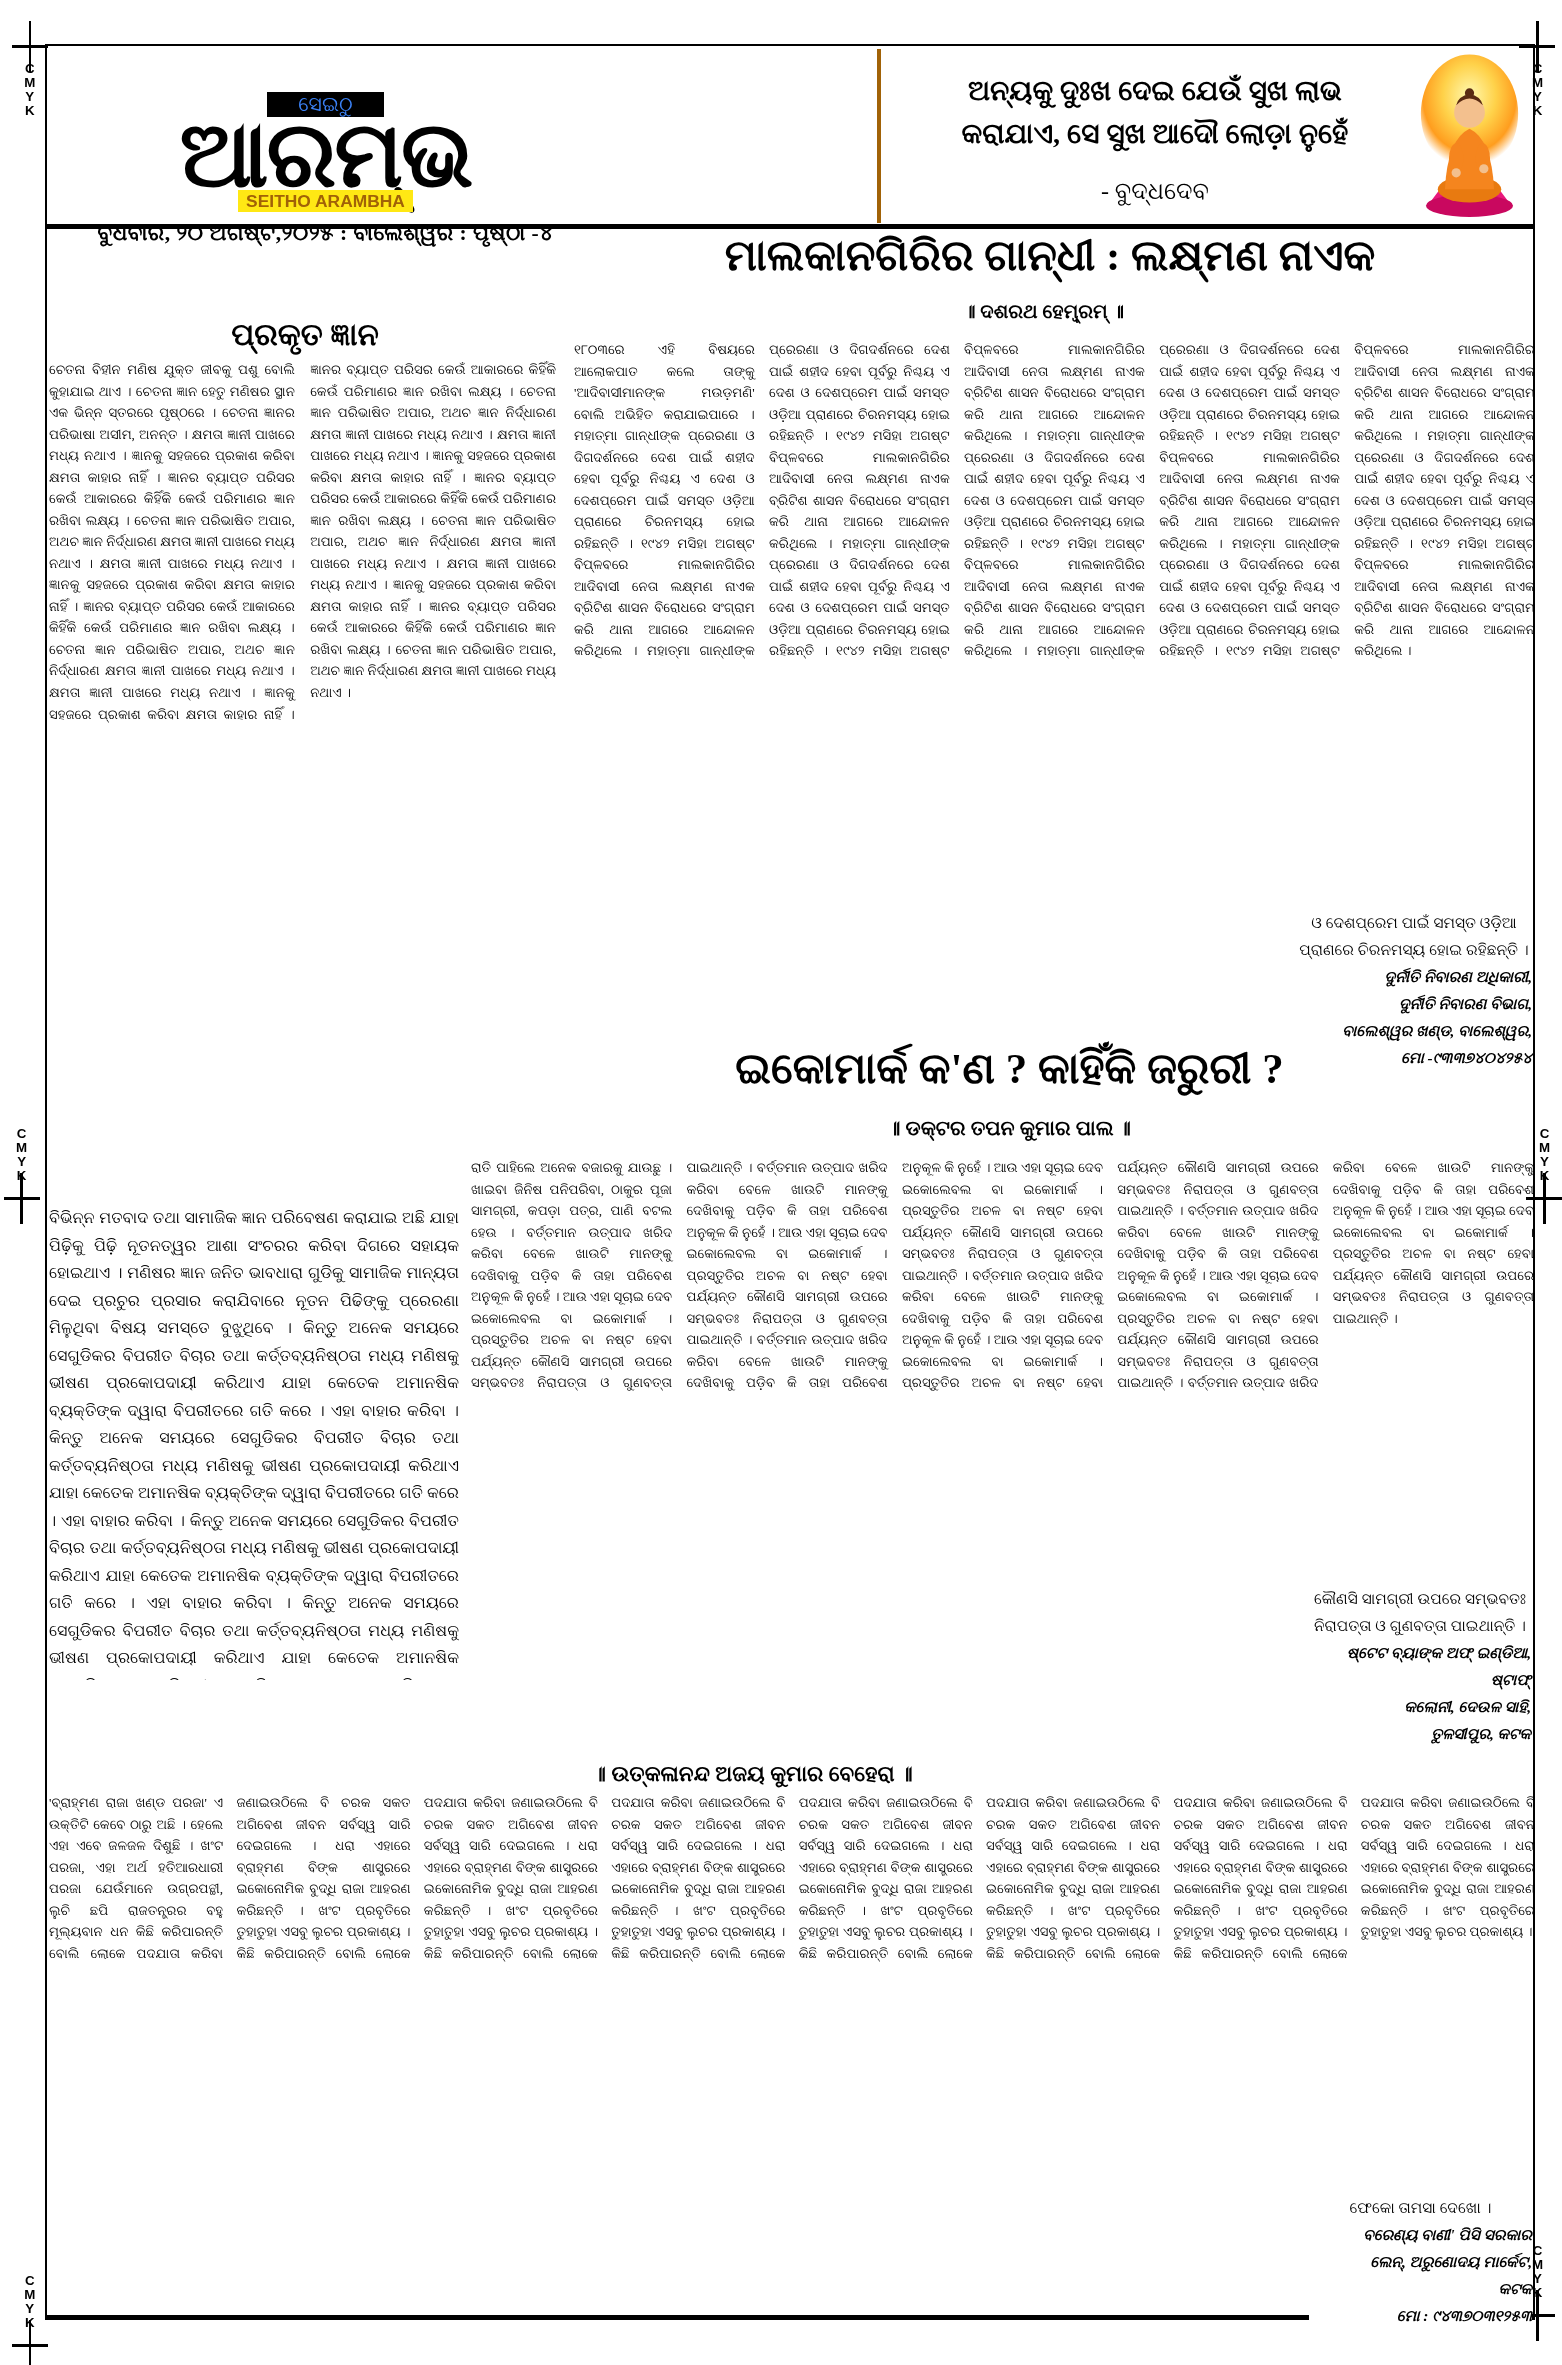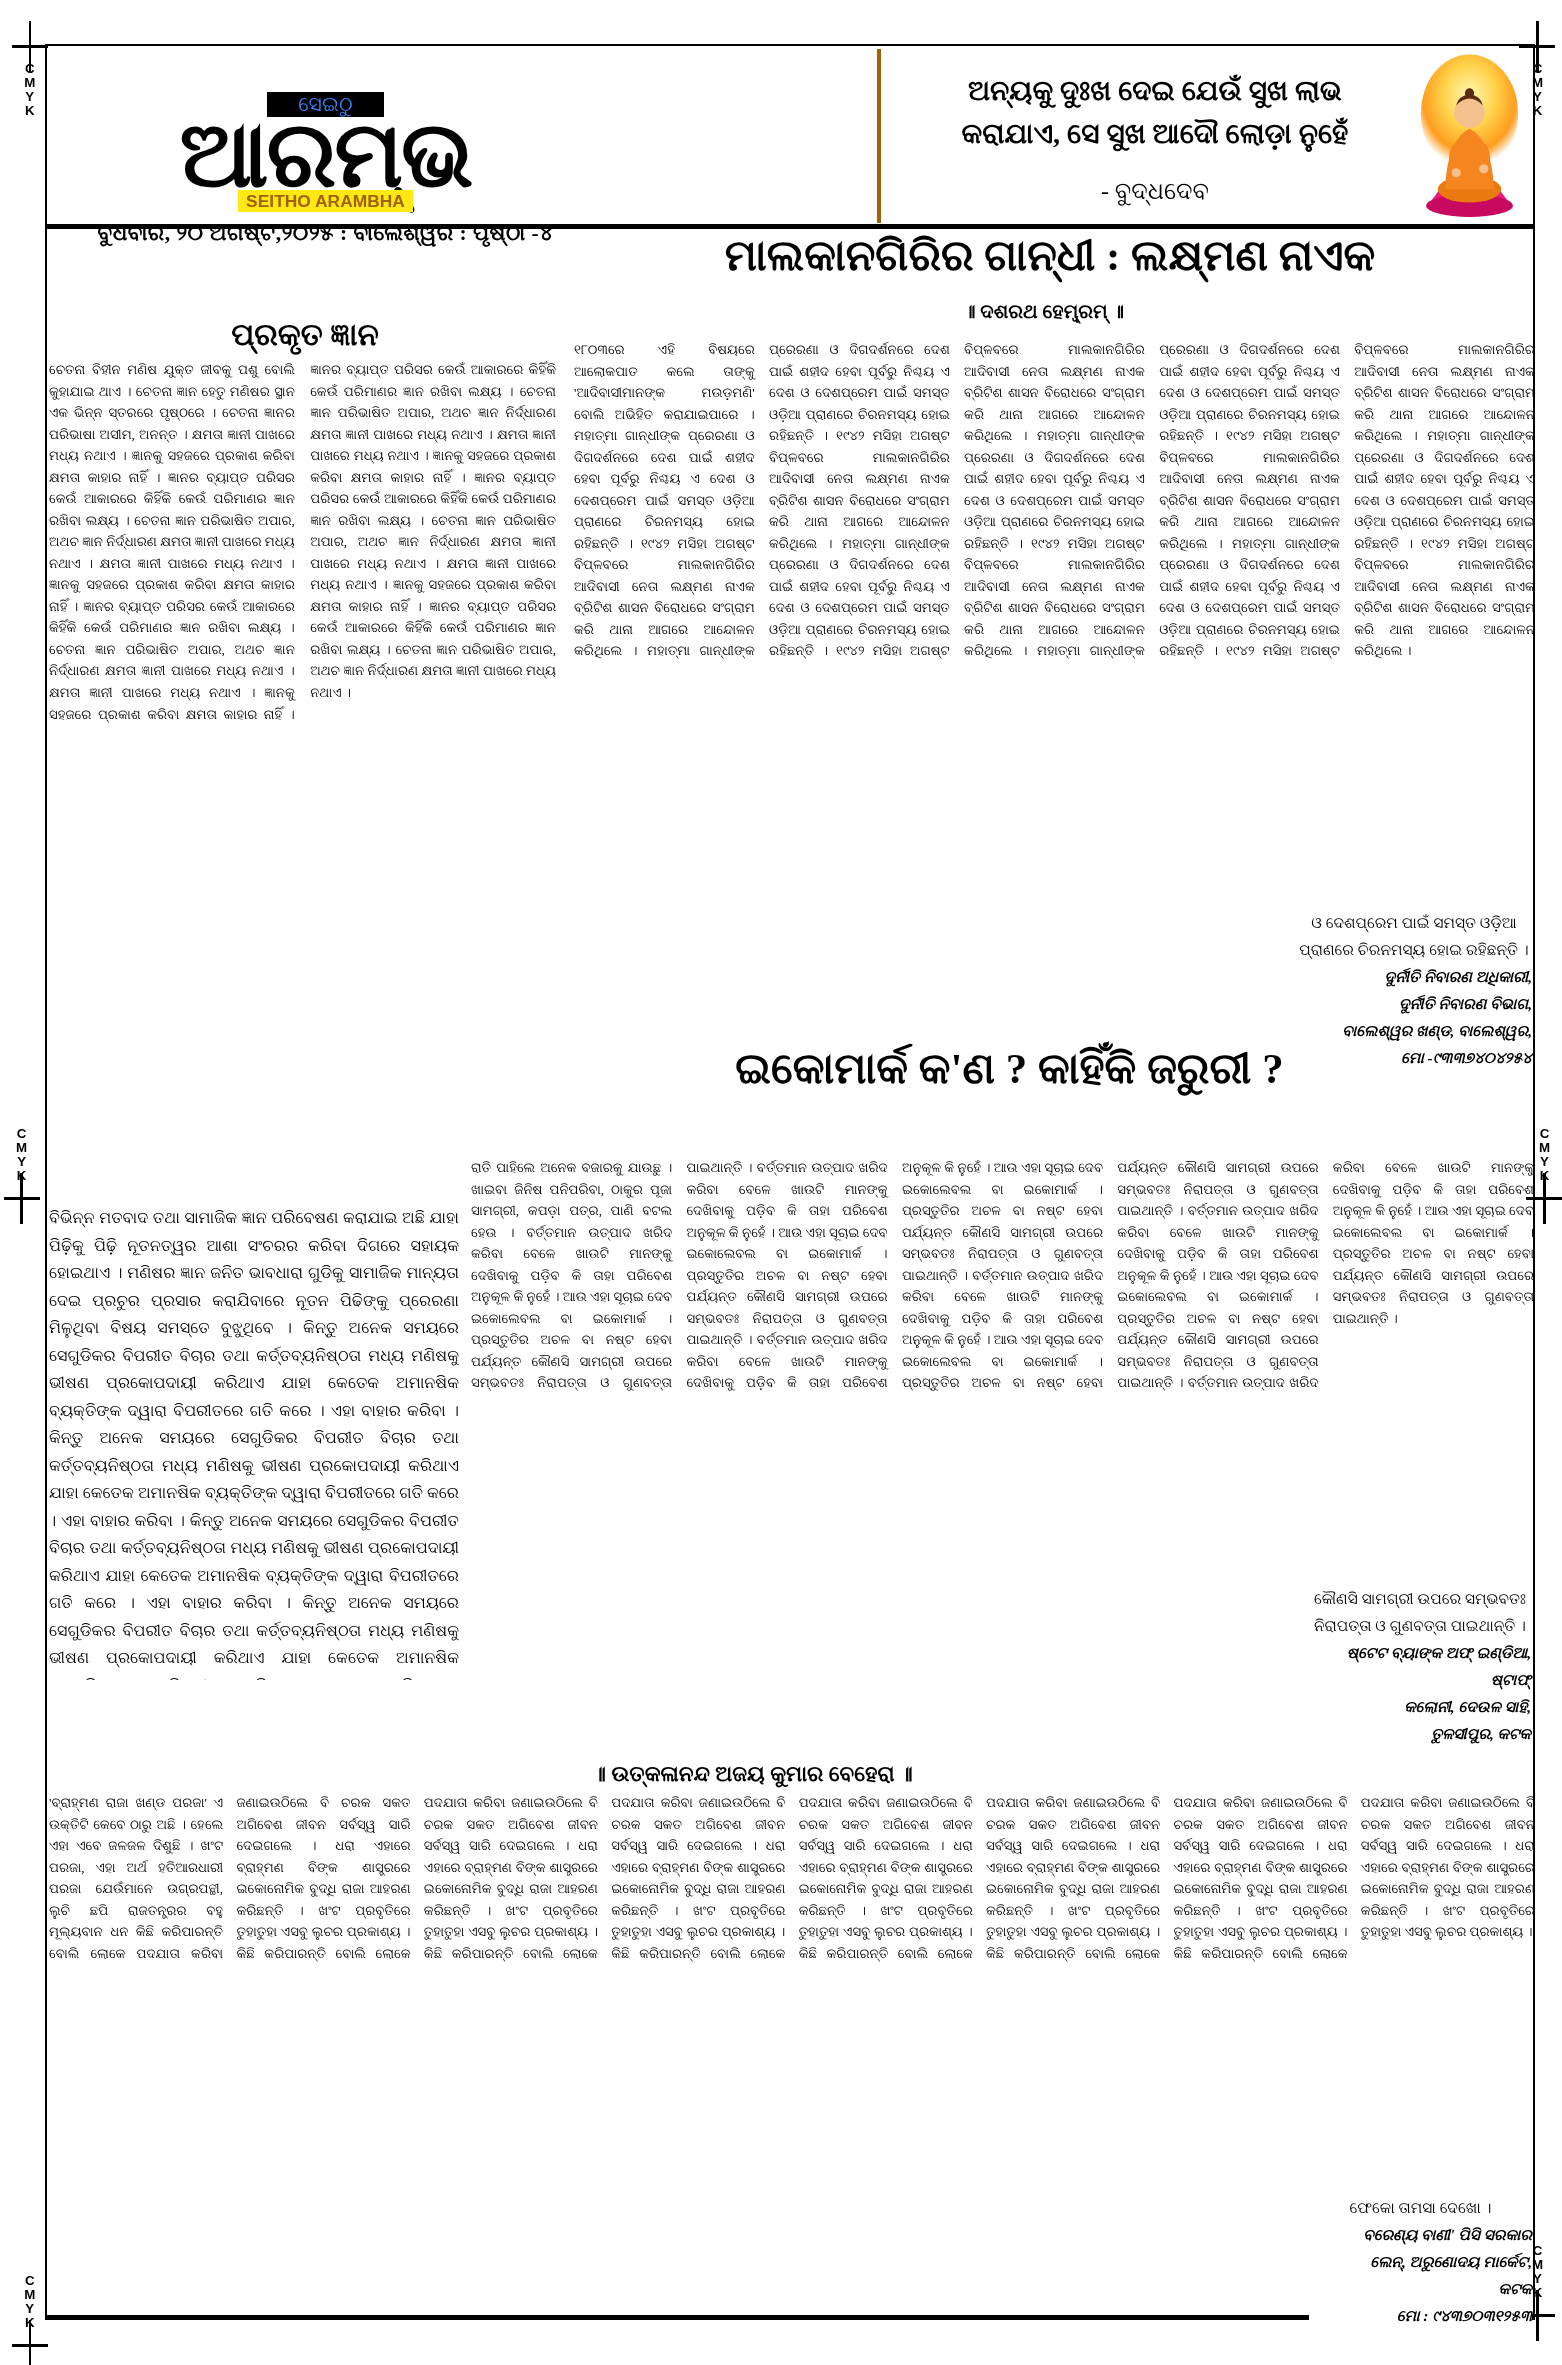--- a/index.html
+++ b/index.html
@@ -175,20 +175,21 @@
   <div class="body-cols c5" style="left:574px;top:339px;width:961px;height:691px;">୧୮୦୩ରେ ଏହି ବିଷୟରେ ଆଲୋକପାତ କଲେ ତାଙ୍କୁ 'ଆଦିବାସୀମାନଙ୍କ ମଉଡ଼ମଣି' ବୋଲି ଅଭିହିତ କରାଯାଇପାରେ । ମହାତ୍ମା ଗାନ୍ଧୀଙ୍କ ପ୍ରେରଣା ଓ ଦିଗଦର୍ଶନରେ ଦେଶ ପାଇଁ ଶହୀଦ ହେବା ପୂର୍ବରୁ ନିଶ୍ଚୟ ଏ ଦେଶ ଓ ଦେଶପ୍ରେମ ପାଇଁ ସମସ୍ତ ଓଡ଼ିଆ ପ୍ରାଣରେ ଚିରନମସ୍ୟ ହୋଇ ରହିଛନ୍ତି । ୧୯୪୨ ମସିହା ଅଗଷ୍ଟ ବିପ୍ଳବରେ ମାଲକାନଗିରିର ଆଦିବାସୀ ନେତା ଲକ୍ଷ୍ମଣ ନାଏକ ବ୍ରିଟିଶ ଶାସନ ବିରୋଧରେ ସଂଗ୍ରାମ କରି ଥାନା ଆଗରେ ଆନ୍ଦୋଳନ କରିଥିଲେ । ମହାତ୍ମା ଗାନ୍ଧୀଙ୍କ ପ୍ରେରଣା ଓ ଦିଗଦର୍ଶନରେ ଦେଶ ପାଇଁ ଶହୀଦ ହେବା ପୂର୍ବରୁ ନିଶ୍ଚୟ ଏ ଦେଶ ଓ ଦେଶପ୍ରେମ ପାଇଁ ସମସ୍ତ ଓଡ଼ିଆ ପ୍ରାଣରେ ଚିରନମସ୍ୟ ହୋଇ ରହିଛନ୍ତି । ୧୯୪୨ ମସିହା ଅଗଷ୍ଟ ବିପ୍ଳବରେ ମାଲକାନଗିରିର ଆଦିବାସୀ ନେତା ଲକ୍ଷ୍ମଣ ନାଏକ ବ୍ରିଟିଶ ଶାସନ ବିରୋଧରେ ସଂଗ୍ରାମ କରି ଥାନା ଆଗରେ ଆନ୍ଦୋଳନ କରିଥିଲେ । ମହାତ୍ମା ଗାନ୍ଧୀଙ୍କ ପ୍ରେରଣା ଓ ଦିଗଦର୍ଶନରେ ଦେଶ ପାଇଁ ଶହୀଦ ହେବା ପୂର୍ବରୁ ନିଶ୍ଚୟ ଏ ଦେଶ ଓ ଦେଶପ୍ରେମ ପାଇଁ ସମସ୍ତ ଓଡ଼ିଆ ପ୍ରାଣରେ ଚିରନମସ୍ୟ ହୋଇ ରହିଛନ୍ତି । ୧୯୪୨ ମସିହା ଅଗଷ୍ଟ ବିପ୍ଳବରେ ମାଲକାନଗିରିର ଆଦିବାସୀ ନେତା ଲକ୍ଷ୍ମଣ ନାଏକ ବ୍ରିଟିଶ ଶାସନ ବିରୋଧରେ ସଂଗ୍ରାମ କରି ଥାନା ଆଗରେ ଆନ୍ଦୋଳନ କରିଥିଲେ । ମହାତ୍ମା ଗାନ୍ଧୀଙ୍କ ପ୍ରେରଣା ଓ ଦିଗଦର୍ଶନରେ ଦେଶ ପାଇଁ ଶହୀଦ ହେବା ପୂର୍ବରୁ ନିଶ୍ଚୟ ଏ ଦେଶ ଓ ଦେଶପ୍ରେମ ପାଇଁ ସମସ୍ତ ଓଡ଼ିଆ ପ୍ରାଣରେ ଚିରନମସ୍ୟ ହୋଇ ରହିଛନ୍ତି । ୧୯୪୨ ମସିହା ଅଗଷ୍ଟ ବିପ୍ଳବରେ ମାଲକାନଗିରିର ଆଦିବାସୀ ନେତା ଲକ୍ଷ୍ମଣ ନାଏକ ବ୍ରିଟିଶ ଶାସନ ବିରୋଧରେ ସଂଗ୍ରାମ କରି ଥାନା ଆଗରେ ଆନ୍ଦୋଳନ କରିଥିଲେ । ମହାତ୍ମା ଗାନ୍ଧୀଙ୍କ ପ୍ରେରଣା ଓ ଦିଗଦର୍ଶନରେ ଦେଶ ପାଇଁ ଶହୀଦ ହେବା ପୂର୍ବରୁ ନିଶ୍ଚୟ ଏ ଦେଶ ଓ ଦେଶପ୍ରେମ ପାଇଁ ସମସ୍ତ ଓଡ଼ିଆ ପ୍ରାଣରେ ଚିରନମସ୍ୟ ହୋଇ ରହିଛନ୍ତି । ୧୯୪୨ ମସିହା ଅଗଷ୍ଟ ବିପ୍ଳବରେ ମାଲକାନଗିରିର ଆଦିବାସୀ ନେତା ଲକ୍ଷ୍ମଣ ନାଏକ ବ୍ରିଟିଶ ଶାସନ ବିରୋଧରେ ସଂଗ୍ରାମ କରି ଥାନା ଆଗରେ ଆନ୍ଦୋଳନ କରିଥିଲେ । ମହାତ୍ମା ଗାନ୍ଧୀଙ୍କ ପ୍ରେରଣା ଓ ଦିଗଦର୍ଶନରେ ଦେଶ ପାଇଁ ଶହୀଦ ହେବା ପୂର୍ବରୁ ନିଶ୍ଚୟ ଏ ଦେଶ ଓ ଦେଶପ୍ରେମ ପାଇଁ ସମସ୍ତ ଓଡ଼ିଆ ପ୍ରାଣରେ ଚିରନମସ୍ୟ ହୋଇ ରହିଛନ୍ତି । ୧୯୪୨ ମସିହା ଅଗଷ୍ଟ ବିପ୍ଳବରେ ମାଲକାନଗିରିର ଆଦିବାସୀ ନେତା ଲକ୍ଷ୍ମଣ ନାଏକ ବ୍ରିଟିଶ ଶାସନ ବିରୋଧରେ ସଂଗ୍ରାମ କରି ଥାନା ଆଗରେ ଆନ୍ଦୋଳନ କରିଥିଲେ । ମହାତ୍ମା ଗାନ୍ଧୀଙ୍କ ପ୍ରେରଣା ଓ ଦିଗଦର୍ଶନରେ ଦେଶ ପାଇଁ ଶହୀଦ ହେବା ପୂର୍ବରୁ ନିଶ୍ଚୟ ଏ ଦେଶ ଓ ଦେଶପ୍ରେମ ପାଇଁ ସମସ୍ତ ଓଡ଼ିଆ ପ୍ରାଣରେ ଚିରନମସ୍ୟ ହୋଇ ରହିଛନ୍ତି । ୧୯୪୨ ମସିହା ଅଗଷ୍ଟ ବିପ୍ଳବରେ ମାଲକାନଗିରିର ଆଦିବାସୀ ନେତା ଲକ୍ଷ୍ମଣ ନାଏକ ବ୍ରିଟିଶ ଶାସନ ବିରୋଧରେ ସଂଗ୍ରାମ କରି ଥାନା ଆଗରେ ଆନ୍ଦୋଳନ କରିଥିଲେ ।</div>
   <div class="signature" style="left:1296px;top:907px;width:236px;">
     <div class="plain">ଓ ଦେଶପ୍ରେମ ପାଇଁ ସମସ୍ତ ଓଡ଼ିଆ ପ୍ରାଣରେ ଚିରନମସ୍ୟ ହୋଇ ରହିଛନ୍ତି ।</div>
     <div>ଦୁର୍ନୀତି ନିବାରଣ ଅଧିକାରୀ,</div>
     <div>ଦୁର୍ନୀତି ନିବାରଣ ବିଭାଗ,</div>
     <div>ବାଲେଶ୍ୱର ଖଣ୍ଡ, ବାଲେଶ୍ୱର,</div>
     <div>ମୋ -୯୩୩୭୪୦୪୨୫୪</div>
   </div>
 
   <div class="headline" style="left:487px;top:1046px;width:1045px;font-size:43px;">ଇକୋମାର୍କ କ'ଣ ? କାହିଁକି ଜରୁରୀ ?</div>
+  <div class="byline" style="left:487px;top:1117px;width:1045px;font-size:20.5px;">॥ ଡକ୍ଟର ତପନ କୁମାର ପାଲ ॥</div>
   <div class="body-cols c5" style="left:471px;top:1157px;width:1063px;height:528px;">ରାତି ପାହିଲେ ଅନେକ ବଜାରକୁ ଯାଉଛୁ । ଖାଇବା ଜିନିଷ ପନିପରିବା, ଠାକୁର ପୂଜା ସାମଗ୍ରୀ, କପଡ଼ା ପତ୍ର, ପାଣି ବଟଲ ହେଉ । ବର୍ତ୍ତମାନ ଉତ୍ପାଦ ଖରିଦ କରିବା ବେଳେ ଖାଉଟି ମାନଙ୍କୁ ଦେଖିବାକୁ ପଡ଼ିବ କି ତାହା ପରିବେଶ ଅନୁକୂଳ କି ନୁହେଁ । ଆଉ ଏହା ସୂଚାଇ ଦେବ ଇକୋଲେବଲ ବା ଇକୋମାର୍କ । ପ୍ରସ୍ତୁତିର ଅଚଳ ବା ନଷ୍ଟ ହେବା ପର୍ଯ୍ୟନ୍ତ କୌଣସି ସାମଗ୍ରୀ ଉପରେ ସମ୍ଭବତଃ ନିରାପତ୍ତା ଓ ଗୁଣବତ୍ତା ପାଇଥାନ୍ତି । ବର୍ତ୍ତମାନ ଉତ୍ପାଦ ଖରିଦ କରିବା ବେଳେ ଖାଉଟି ମାନଙ୍କୁ ଦେଖିବାକୁ ପଡ଼ିବ କି ତାହା ପରିବେଶ ଅନୁକୂଳ କି ନୁହେଁ । ଆଉ ଏହା ସୂଚାଇ ଦେବ ଇକୋଲେବଲ ବା ଇକୋମାର୍କ । ପ୍ରସ୍ତୁତିର ଅଚଳ ବା ନଷ୍ଟ ହେବା ପର୍ଯ୍ୟନ୍ତ କୌଣସି ସାମଗ୍ରୀ ଉପରେ ସମ୍ଭବତଃ ନିରାପତ୍ତା ଓ ଗୁଣବତ୍ତା ପାଇଥାନ୍ତି । ବର୍ତ୍ତମାନ ଉତ୍ପାଦ ଖରିଦ କରିବା ବେଳେ ଖାଉଟି ମାନଙ୍କୁ ଦେଖିବାକୁ ପଡ଼ିବ କି ତାହା ପରିବେଶ ଅନୁକୂଳ କି ନୁହେଁ । ଆଉ ଏହା ସୂଚାଇ ଦେବ ଇକୋଲେବଲ ବା ଇକୋମାର୍କ । ପ୍ରସ୍ତୁତିର ଅଚଳ ବା ନଷ୍ଟ ହେବା ପର୍ଯ୍ୟନ୍ତ କୌଣସି ସାମଗ୍ରୀ ଉପରେ ସମ୍ଭବତଃ ନିରାପତ୍ତା ଓ ଗୁଣବତ୍ତା ପାଇଥାନ୍ତି । ବର୍ତ୍ତମାନ ଉତ୍ପାଦ ଖରିଦ କରିବା ବେଳେ ଖାଉଟି ମାନଙ୍କୁ ଦେଖିବାକୁ ପଡ଼ିବ କି ତାହା ପରିବେଶ ଅନୁକୂଳ କି ନୁହେଁ । ଆଉ ଏହା ସୂଚାଇ ଦେବ ଇକୋଲେବଲ ବା ଇକୋମାର୍କ । ପ୍ରସ୍ତୁତିର ଅଚଳ ବା ନଷ୍ଟ ହେବା ପର୍ଯ୍ୟନ୍ତ କୌଣସି ସାମଗ୍ରୀ ଉପରେ ସମ୍ଭବତଃ ନିରାପତ୍ତା ଓ ଗୁଣବତ୍ତା ପାଇଥାନ୍ତି । ବର୍ତ୍ତମାନ ଉତ୍ପାଦ ଖରିଦ କରିବା ବେଳେ ଖାଉଟି ମାନଙ୍କୁ ଦେଖିବାକୁ ପଡ଼ିବ କି ତାହା ପରିବେଶ ଅନୁକୂଳ କି ନୁହେଁ । ଆଉ ଏହା ସୂଚାଇ ଦେବ ଇକୋଲେବଲ ବା ଇକୋମାର୍କ । ପ୍ରସ୍ତୁତିର ଅଚଳ ବା ନଷ୍ଟ ହେବା ପର୍ଯ୍ୟନ୍ତ କୌଣସି ସାମଗ୍ରୀ ଉପରେ ସମ୍ଭବତଃ ନିରାପତ୍ତା ଓ ଗୁଣବତ୍ତା ପାଇଥାନ୍ତି । ବର୍ତ୍ତମାନ ଉତ୍ପାଦ ଖରିଦ କରିବା ବେଳେ ଖାଉଟି ମାନଙ୍କୁ ଦେଖିବାକୁ ପଡ଼ିବ କି ତାହା ପରିବେଶ ଅନୁକୂଳ କି ନୁହେଁ । ଆଉ ଏହା ସୂଚାଇ ଦେବ ଇକୋଲେବଲ ବା ଇକୋମାର୍କ । ପ୍ରସ୍ତୁତିର ଅଚଳ ବା ନଷ୍ଟ ହେବା ପର୍ଯ୍ୟନ୍ତ କୌଣସି ସାମଗ୍ରୀ ଉପରେ ସମ୍ଭବତଃ ନିରାପତ୍ତା ଓ ଗୁଣବତ୍ତା ପାଇଥାନ୍ତି ।</div>
   <div class="signature" style="left:1309px;top:1583px;width:222px;">
     <div class="plain">କୌଣସି ସାମଗ୍ରୀ ଉପରେ ସମ୍ଭବତଃ ନିରାପତ୍ତା ଓ ଗୁଣବତ୍ତା ପାଇଥାନ୍ତି ।</div>
     <div>ଷ୍ଟେଟ ବ୍ୟାଙ୍କ ଅଫ୍ ଇଣ୍ଡିଆ, ଷ୍ଟାଫ୍</div>
     <div>କଲୋନୀ, ଦେଉଳ ସାହି,</div>
     <div>ତୁଳସୀପୁର, କଟକ</div>
   </div>
 
   <div class="byline" style="left:512px;top:1762px;width:482px;font-size:21.5px;">॥ ଉତ୍କଳାନନ୍ଦ ଅଜୟ କୁମାର ବେହେରା ॥</div>
   <div class="body-cols c8" style="left:49px;top:1792px;width:1486px;height:521px;">'ବ୍ରାହ୍ମଣ ରାଜା ଖଣ୍ଡ ପରଜା' ଏ ଉକ୍ତିଟି କେବେ ଠାରୁ ଅଛି । ହେଲେ ଏହା ଏବେ ଜଳଜଳ ଦିଶୁଛି । ଖଂଟ ପରଜା, ଏହା ଅର୍ଥ ହତିଆରଧାରୀ ପରଜା ଯେଉଁମାନେ ଉଗ୍ରପନ୍ଥୀ, ଲୁଚି ଛପି ରାଜତନ୍ତ୍ରର ବହୁ ମୂଲ୍ୟବାନ ଧନ କିଛି କରିପାରନ୍ତି ବୋଲି ଲୋକେ ପଦଯାତା କରିବା ଜଣାଇଉଠିଲେ ବି ଚରକ ସକତ ଅଗିବେଶ ଜୀବନ ସର୍ବସ୍ୱ ସାରି ଦେଇଗଲେ । ଧରା ଏହାରେ ବ୍ରାହ୍ମଣ ବିଙ୍କ ଶାସ୍ତ୍ରରେ ଇକୋନୋମିକ ବୁଦ୍ଧି ରାଜା ଆହରଣ କରିଛନ୍ତି । ଖଂଟ ପ୍ରବୃତିରେ ତୁହାତୁହା ଏସବୁ ଲୁଚର ପ୍ରକାଶ୍ୟ । କିଛି କରିପାରନ୍ତି ବୋଲି ଲୋକେ ପଦଯାତା କରିବା ଜଣାଇଉଠିଲେ ବି ଚରକ ସକତ ଅଗିବେଶ ଜୀବନ ସର୍ବସ୍ୱ ସାରି ଦେଇଗଲେ । ଧରା ଏହାରେ ବ୍ରାହ୍ମଣ ବିଙ୍କ ଶାସ୍ତ୍ରରେ ଇକୋନୋମିକ ବୁଦ୍ଧି ରାଜା ଆହରଣ କରିଛନ୍ତି । ଖଂଟ ପ୍ରବୃତିରେ ତୁହାତୁହା ଏସବୁ ଲୁଚର ପ୍ରକାଶ୍ୟ । କିଛି କରିପାରନ୍ତି ବୋଲି ଲୋକେ ପଦଯାତା କରିବା ଜଣାଇଉଠିଲେ ବି ଚରକ ସକତ ଅଗିବେଶ ଜୀବନ ସର୍ବସ୍ୱ ସାରି ଦେଇଗଲେ । ଧରା ଏହାରେ ବ୍ରାହ୍ମଣ ବିଙ୍କ ଶାସ୍ତ୍ରରେ ଇକୋନୋମିକ ବୁଦ୍ଧି ରାଜା ଆହରଣ କରିଛନ୍ତି । ଖଂଟ ପ୍ରବୃତିରେ ତୁହାତୁହା ଏସବୁ ଲୁଚର ପ୍ରକାଶ୍ୟ । କିଛି କରିପାରନ୍ତି ବୋଲି ଲୋକେ ପଦଯାତା କରିବା ଜଣାଇଉଠିଲେ ବି ଚରକ ସକତ ଅଗିବେଶ ଜୀବନ ସର୍ବସ୍ୱ ସାରି ଦେଇଗଲେ । ଧରା ଏହାରେ ବ୍ରାହ୍ମଣ ବିଙ୍କ ଶାସ୍ତ୍ରରେ ଇକୋନୋମିକ ବୁଦ୍ଧି ରାଜା ଆହରଣ କରିଛନ୍ତି । ଖଂଟ ପ୍ରବୃତିରେ ତୁହାତୁହା ଏସବୁ ଲୁଚର ପ୍ରକାଶ୍ୟ । କିଛି କରିପାରନ୍ତି ବୋଲି ଲୋକେ ପଦଯାତା କରିବା ଜଣାଇଉଠିଲେ ବି ଚରକ ସକତ ଅଗିବେଶ ଜୀବନ ସର୍ବସ୍ୱ ସାରି ଦେଇଗଲେ । ଧରା ଏହାରେ ବ୍ରାହ୍ମଣ ବିଙ୍କ ଶାସ୍ତ୍ରରେ ଇକୋନୋମିକ ବୁଦ୍ଧି ରାଜା ଆହରଣ କରିଛନ୍ତି । ଖଂଟ ପ୍ରବୃତିରେ ତୁହାତୁହା ଏସବୁ ଲୁଚର ପ୍ରକାଶ୍ୟ । କିଛି କରିପାରନ୍ତି ବୋଲି ଲୋକେ ପଦଯାତା କରିବା ଜଣାଇଉଠିଲେ ବି ଚରକ ସକତ ଅଗିବେଶ ଜୀବନ ସର୍ବସ୍ୱ ସାରି ଦେଇଗଲେ । ଧରା ଏହାରେ ବ୍ରାହ୍ମଣ ବିଙ୍କ ଶାସ୍ତ୍ରରେ ଇକୋନୋମିକ ବୁଦ୍ଧି ରାଜା ଆହରଣ କରିଛନ୍ତି । ଖଂଟ ପ୍ରବୃତିରେ ତୁହାତୁହା ଏସବୁ ଲୁଚର ପ୍ରକାଶ୍ୟ । କିଛି କରିପାରନ୍ତି ବୋଲି ଲୋକେ ପଦଯାତା କରିବା ଜଣାଇଉଠିଲେ ବି ଚରକ ସକତ ଅଗିବେଶ ଜୀବନ ସର୍ବସ୍ୱ ସାରି ଦେଇଗଲେ । ଧରା ଏହାରେ ବ୍ରାହ୍ମଣ ବିଙ୍କ ଶାସ୍ତ୍ରରେ ଇକୋନୋମିକ ବୁଦ୍ଧି ରାଜା ଆହରଣ କରିଛନ୍ତି । ଖଂଟ ପ୍ରବୃତିରେ ତୁହାତୁହା ଏସବୁ ଲୁଚର ପ୍ରକାଶ୍ୟ ।</div>

